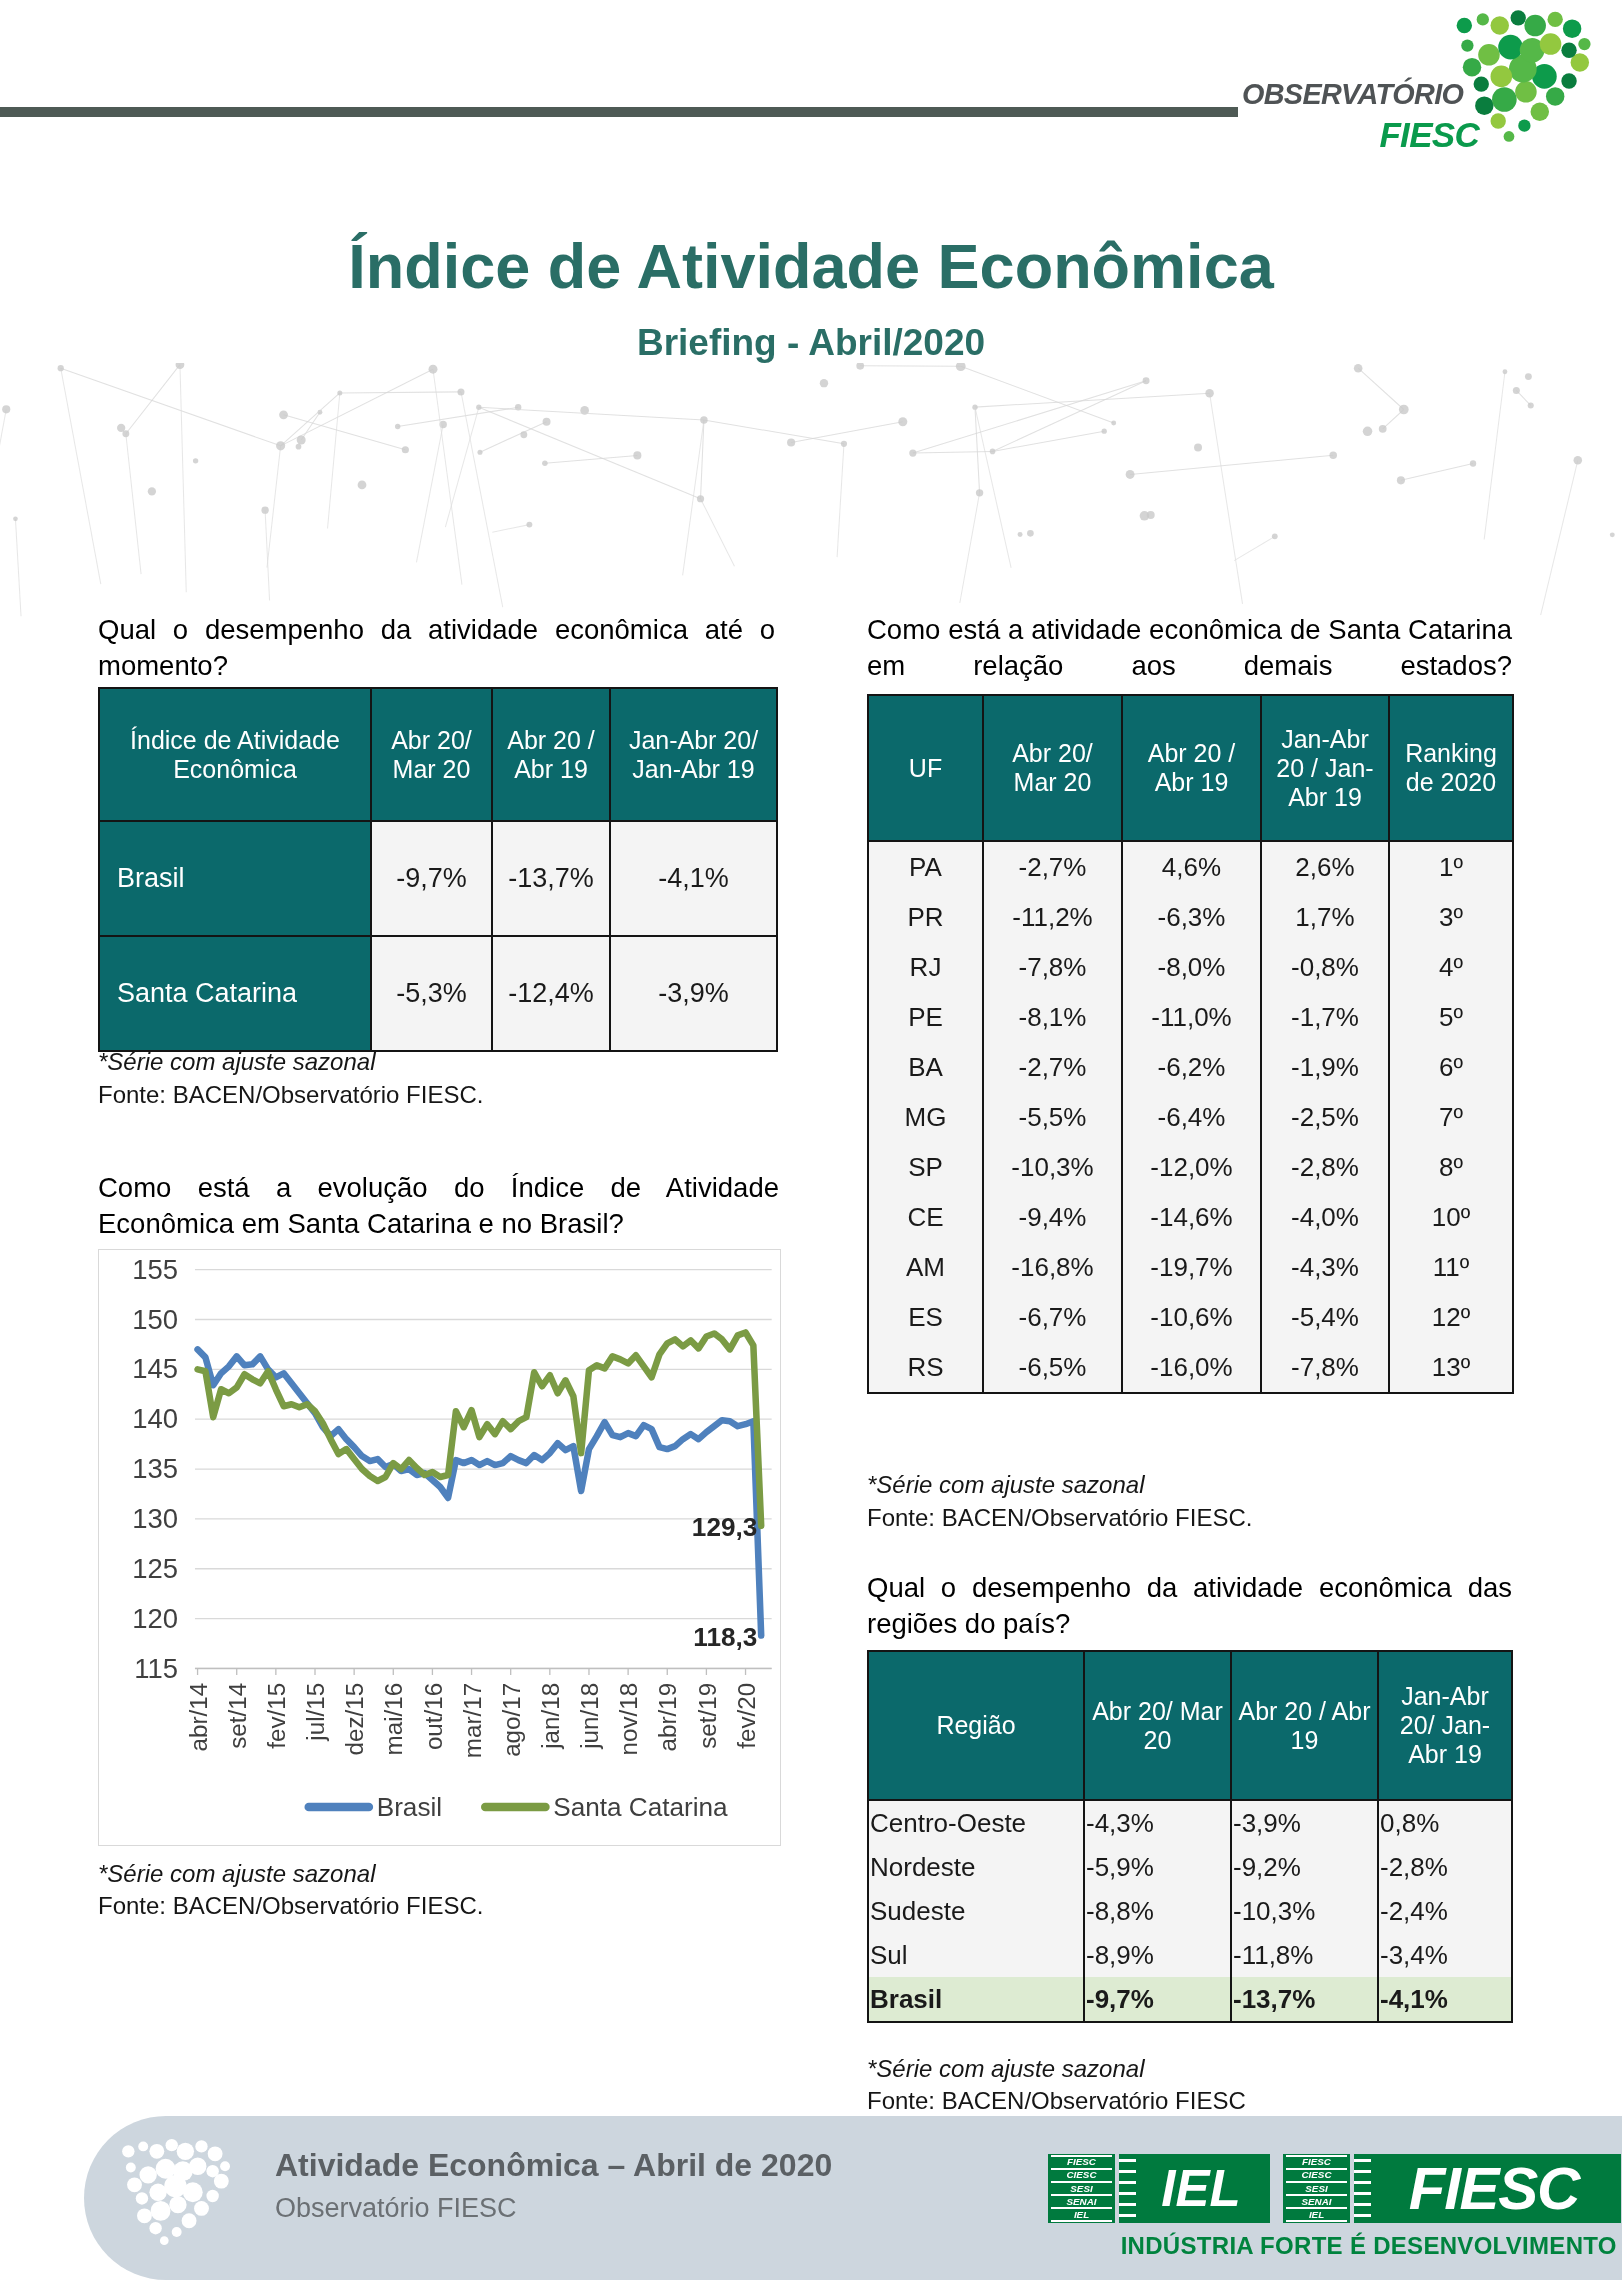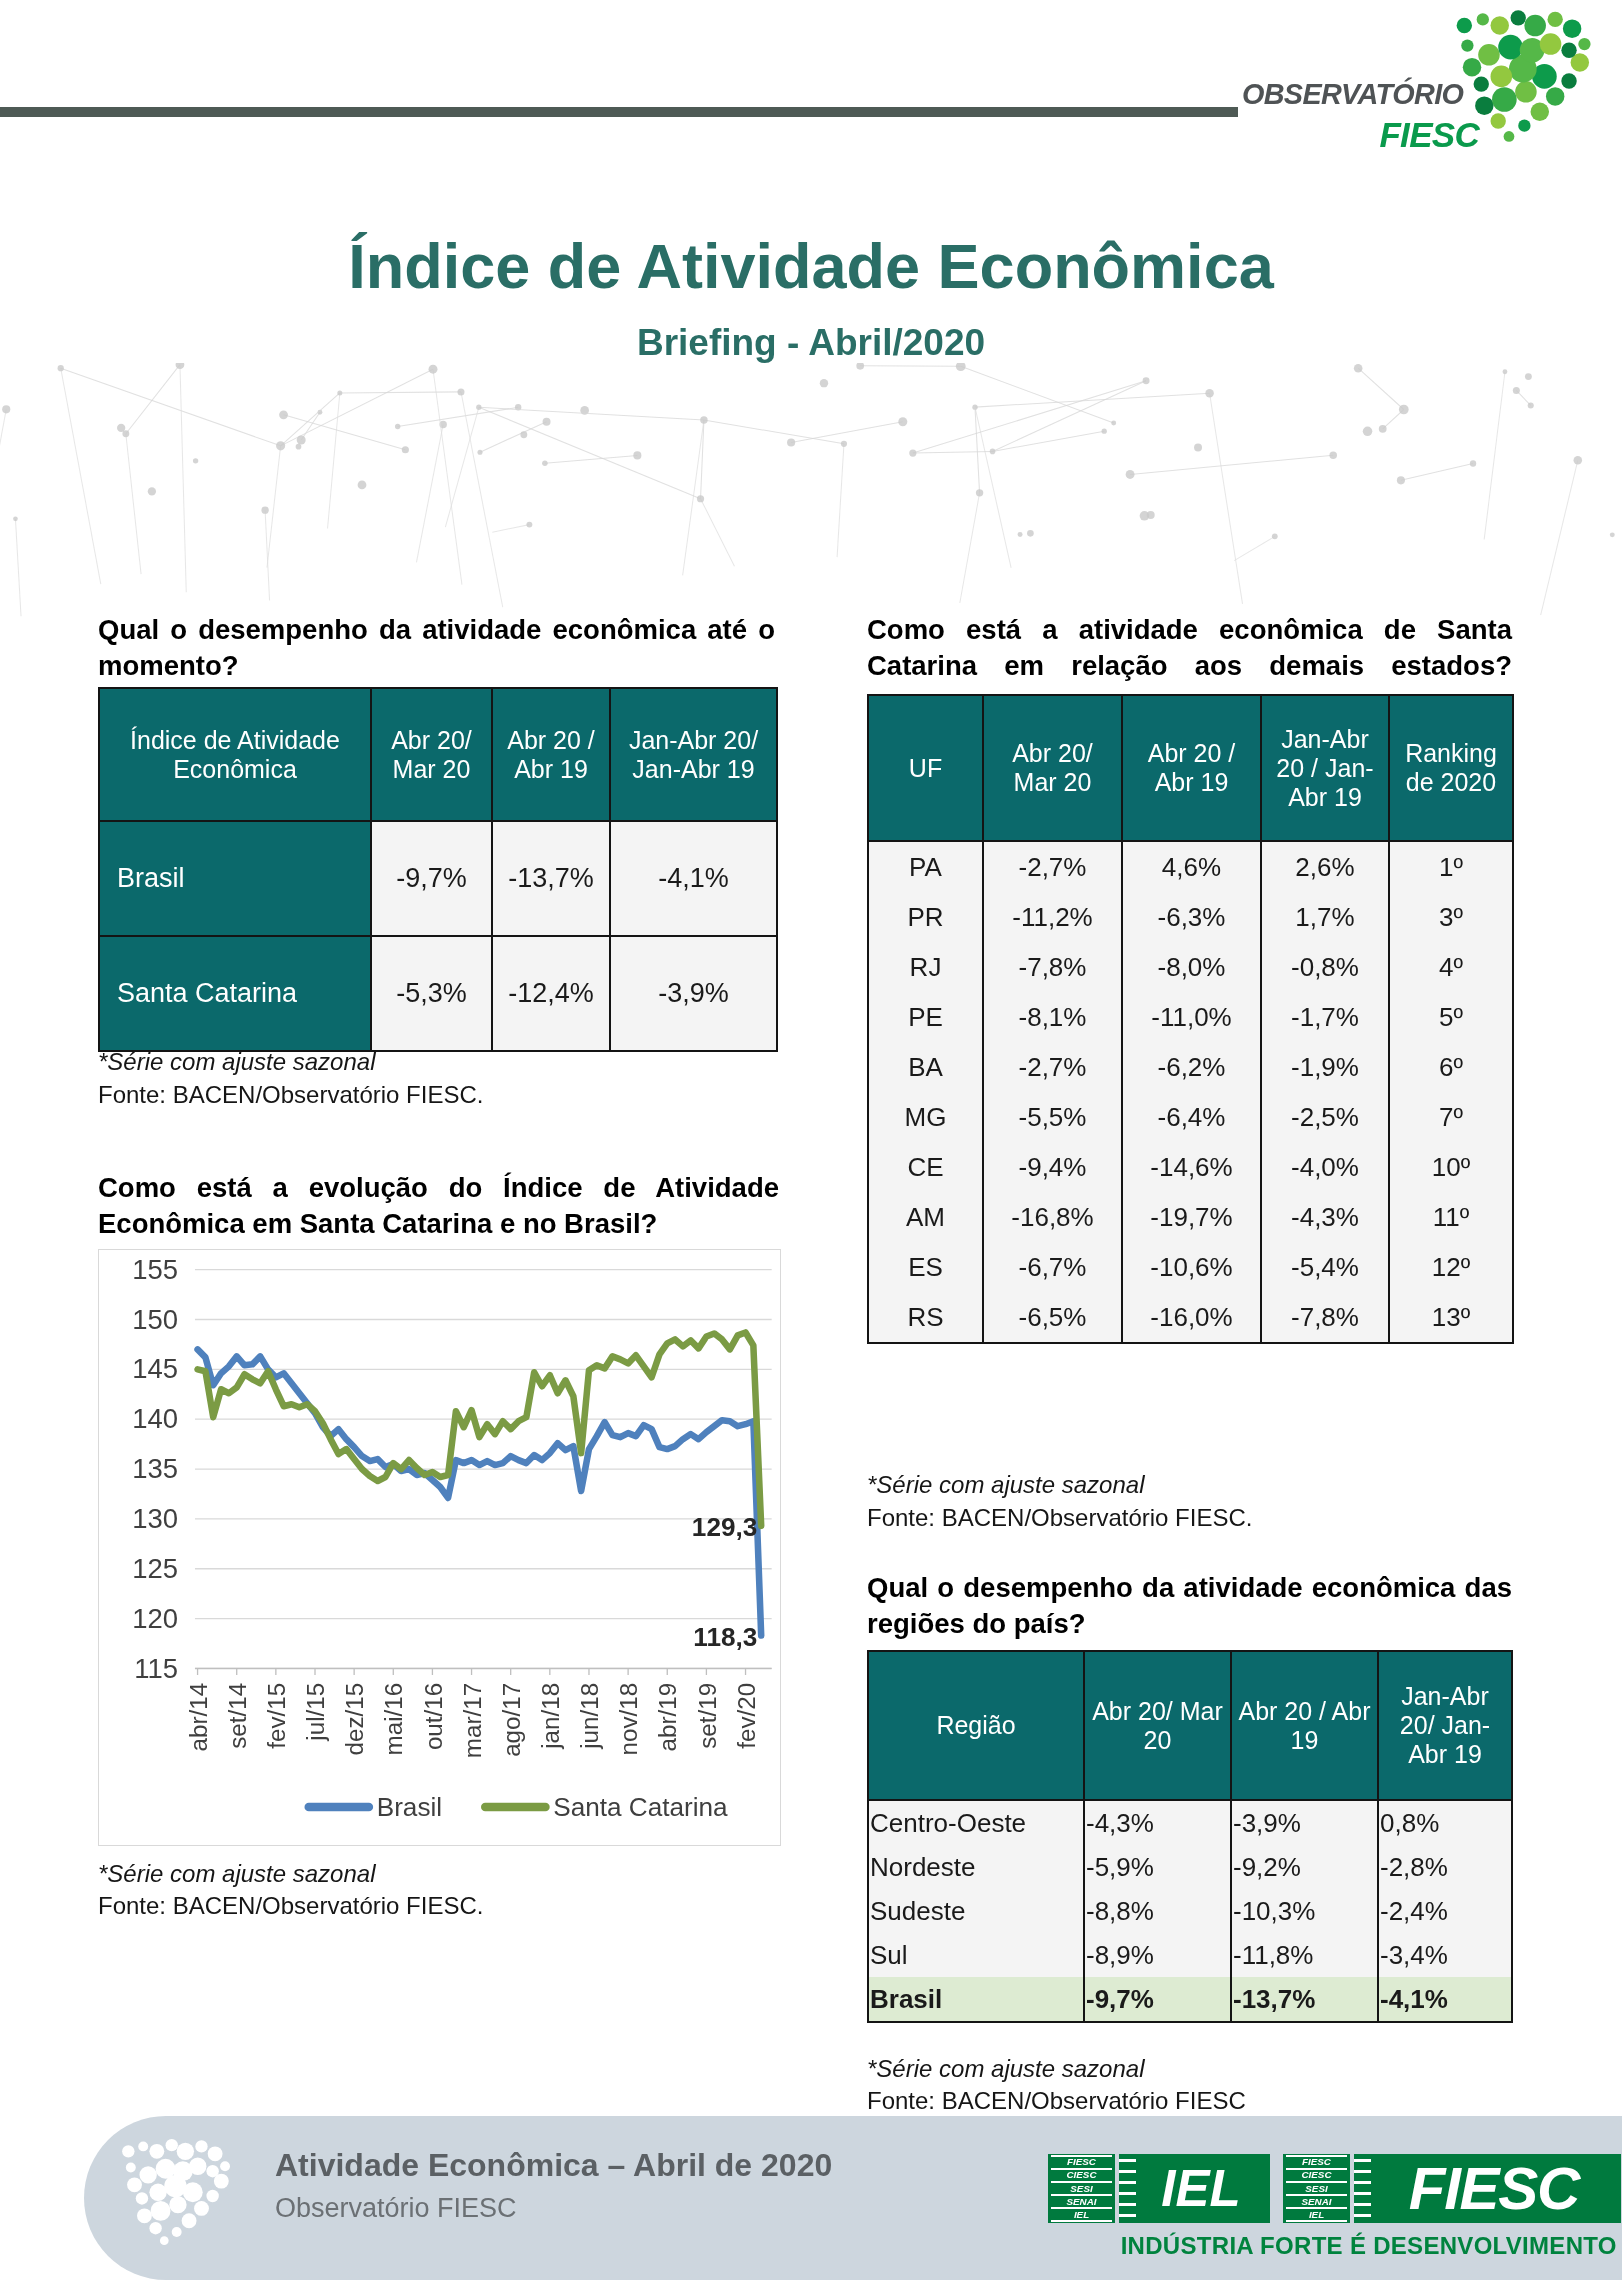--- a/index.html
+++ b/index.html
@@ -10,21 +10,21 @@
   .brand{position:absolute;left:1237px;top:0;width:385px;height:170px;}
   .brand-top{position:absolute;left:5.2px;top:77px;width:236px;font-size:30px;font-weight:700;font-style:italic;
              color:#4f5355;letter-spacing:-0.7px;transform:scaleX(.96);transform-origin:left;}
   .brand-bottom{position:absolute;left:105px;top:115px;width:137px;text-align:right;font-size:35px;font-weight:700;
              font-style:italic;color:#0a9a4c;letter-spacing:-0.7px;}
   .brand-dots{position:absolute;right:15.7px;top:3.9px;}
   .page-title{position:absolute;left:0;top:230px;width:100%;text-align:center;font-size:63px;font-weight:700;color:#2a6e66;}
   .page-subtitle{position:absolute;left:0;top:322px;width:100%;text-align:center;font-size:37px;font-weight:700;color:#2a6e66;}
   .mesh{position:absolute;left:0;top:363px;}
   
-  .q{position:absolute;font-weight:700;font-size:27.5px;line-height:1.32;text-align:justify;color:#000;}
+  .q{position:absolute;font-weight:400;font-size:27.5px;line-height:1.32;text-align:justify;color:#000;}
   .q.last-justify{text-align-last:justify;}
   #q1-heading{left:98px;top:612px;width:677px;}
   #q2-heading{left:98px;top:1170px;width:681px;}
   #q3-heading{left:867px;top:612px;width:645px;}
   #q4-heading{left:867px;top:1570px;width:645px;}
   
   .tbl-wrap{position:absolute;}
   #q1-table-wrap{left:98px;top:687px;width:677px;}
   #q3-table-wrap{left:867px;top:694px;width:645px;}
   #q4-table-wrap{left:867px;top:1650px;width:645px;}
@@ -389,20 +389,27 @@
             <td>6º</td>
           </tr>
           <tr>
             <td>MG</td>
             <td>-5,5%</td>
             <td>-6,4%</td>
             <td>-2,5%</td>
             <td>7º</td>
           </tr>
           <tr>
+            <td>SP</td>
+            <td>-10,3%</td>
+            <td>-12,0%</td>
+            <td>-2,8%</td>
+            <td>8º</td>
+          </tr>
+          <tr>
             <td>CE</td>
             <td>-9,4%</td>
             <td>-14,6%</td>
             <td>-4,0%</td>
             <td>10º</td>
           </tr>
           <tr>
             <td>AM</td>
             <td>-16,8%</td>
             <td>-19,7%</td>

